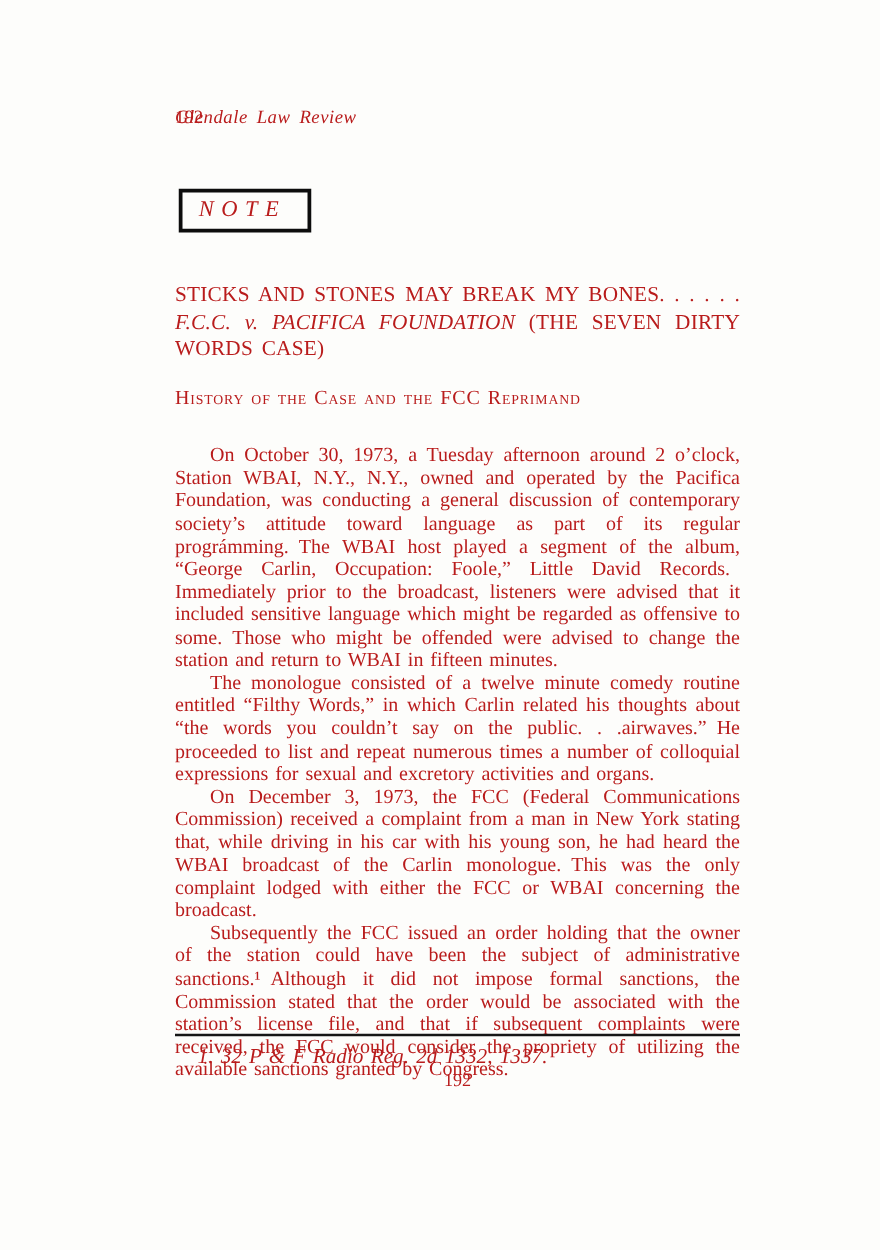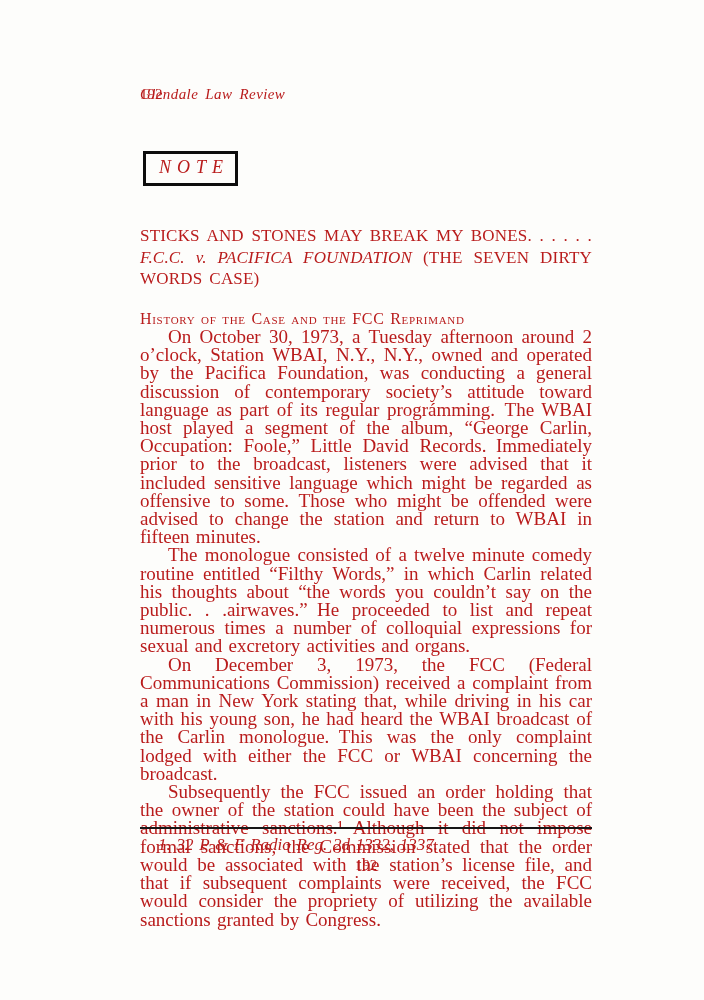--- a/index.html
+++ b/index.html
@@ -38,21 +38,21 @@
     letter-spacing: 0.4px;
     word-spacing: 3px;
   }
   
   .note-box {
     position: absolute;
     left: 143px;
     top: 151px;
     display: inline-block;
     border: 3px solid #0d0d0d;
-    padding: 3px 6px 5px 13px;
+    padding: 3px 17px 5px 13px;
     font-style: italic;
     font-size: 18px;
     letter-spacing: 6px;
     background: #fdfdfb;
   }
   
   .article-title {
     top: 225px;
     margin: 0;
     font-size: 17px;
@@ -69,22 +69,22 @@
     margin: 0;
     font-size: 16px;
     font-weight: normal;
     text-align: left;
     font-variant: small-caps;
     letter-spacing: 0.7px;
     word-spacing: 1px;
   }
   
   .body-text {
-    top: 328px;
-    font-size: 19px;
+    top: 356px;
+    font-size: 16px;
     line-height: 18.2px;
     text-align: justify;
   }
   .body-text p {
     margin: 0;
     text-indent: 28px;
     word-spacing: 1.5px;
   }
   
   .footnote-rule {

